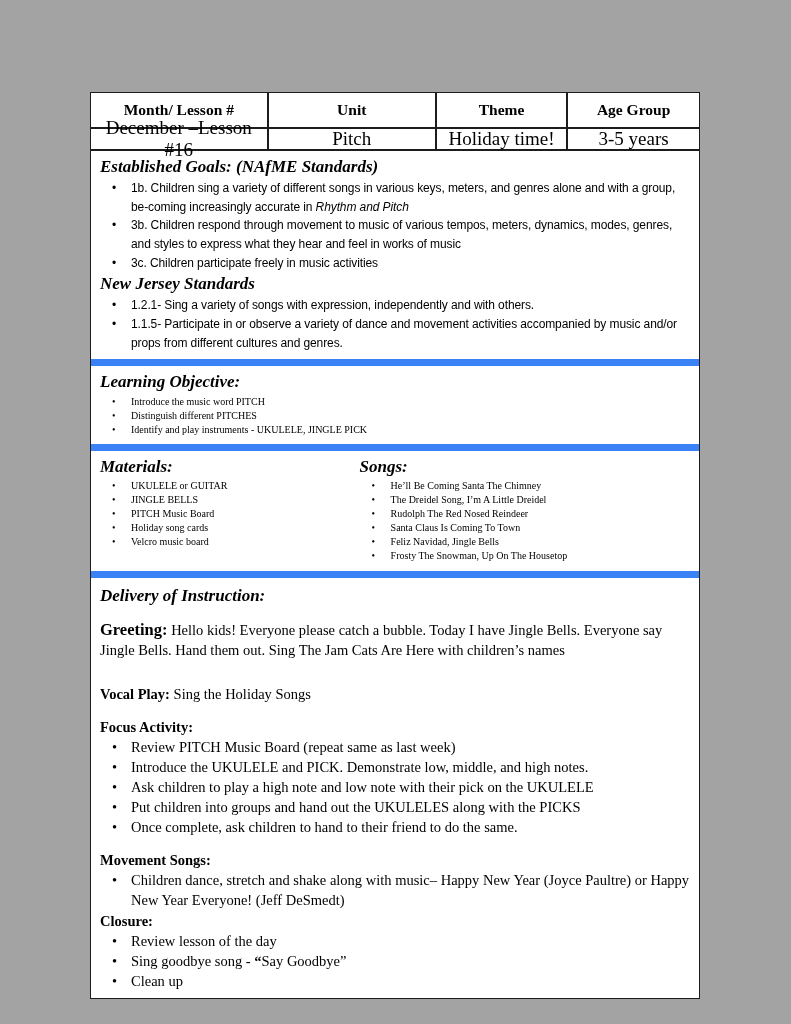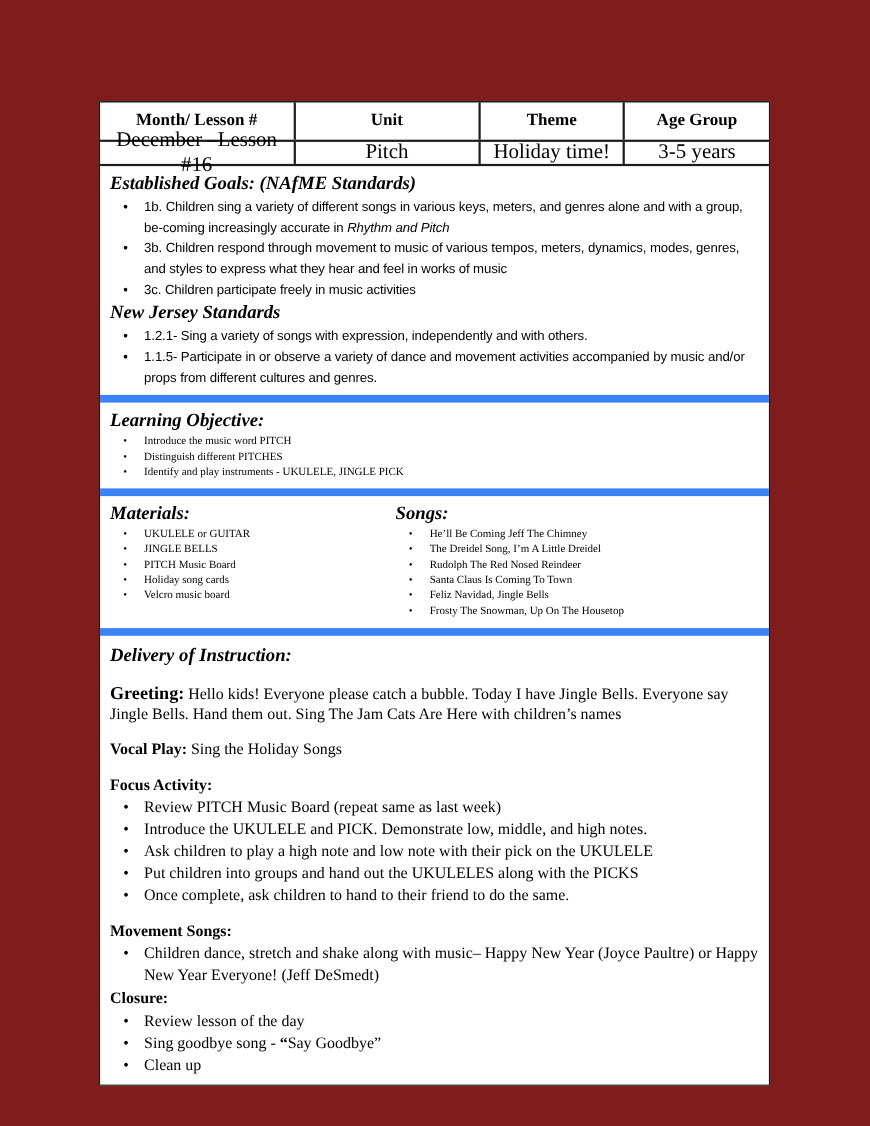--- a/index.html
+++ b/index.html
@@ -1,21 +1,21 @@
 <!DOCTYPE html>
 <html><head>
 <meta charset="utf-8">
 <style>
   * { box-sizing: border-box; }
   html, body { margin: 0; padding: 0; background: #ffffff; }
   .page {
     position: relative;
     width: 791px;
     height: 1024px;
-    background: #7f1d1d;
+    background: #a3a3a3;
     color: #000000;
     font-family: "Liberation Serif", serif;
     overflow: hidden;
   }
   .doc {
     position: absolute;
     left: 90px;
     top: 92px;
     width: 610px;
     border: 1px solid #1c1c1c;
@@ -66,21 +66,21 @@
   .sans .blt { font-family: "Liberation Sans", sans-serif; font-size: 12px; line-height: 1.55; letter-spacing: -0.1px; }
   .serif-list .blt { font-size: 10px; line-height: 1.4; }
   .it { font-style: italic; }
   .b  { font-weight: 700; }
   
   .two-col { display: flex; }
   .col-left  { width: 44%; }
   .col-right { width: 56%; }
   
   .para { font-size: 14.5px; line-height: 1.32; margin: 0; }
-  .greet { margin-top: 13px; margin-bottom: 12px; }
+  .greet { margin-top: 13px; margin-bottom: 25px; }
   .greet-lbl { font-weight: 700; font-size: 16.5px; }
   .lbl { font-weight: 700; }
   .mt-gap { margin-top: 14px; }
   .mt-sm  { margin-top: 2px; }
   .dlv-list .blt { font-size: 14.5px; line-height: 1.38; }
 </style>
 </head>
 <body>
 
 <div class="page">
@@ -130,21 +130,21 @@
             <li class="blt">UKULELE or GUITAR</li>
             <li class="blt">JINGLE BELLS</li>
             <li class="blt">PITCH Music Board</li>
             <li class="blt">Holiday song cards</li>
             <li class="blt">Velcro music board</li>
           </ul>
         </div>
         <div class="col-right">
           <div class="sec-h">Songs:</div>
           <ul class="blist serif-list">
-            <li class="blt">He’ll Be Coming Jeff The Chimney</li>
+            <li class="blt">He’ll Be Coming Santa The Chimney</li>
             <li class="blt">The Dreidel Song, I’m A Little Dreidel</li>
             <li class="blt">Rudolph The Red Nosed Reindeer</li>
             <li class="blt">Santa Claus Is Coming To Town</li>
             <li class="blt">Feliz Navidad, Jingle Bells</li>
             <li class="blt">Frosty The Snowman, Up On The Housetop</li>
           </ul>
         </div>
       </div>
     </div>
 

